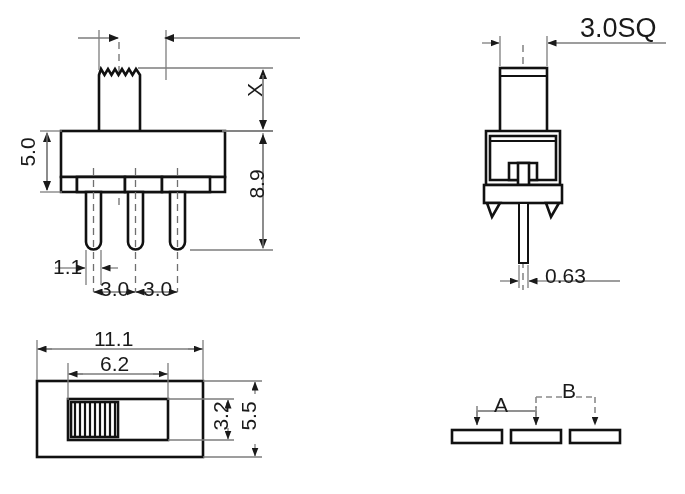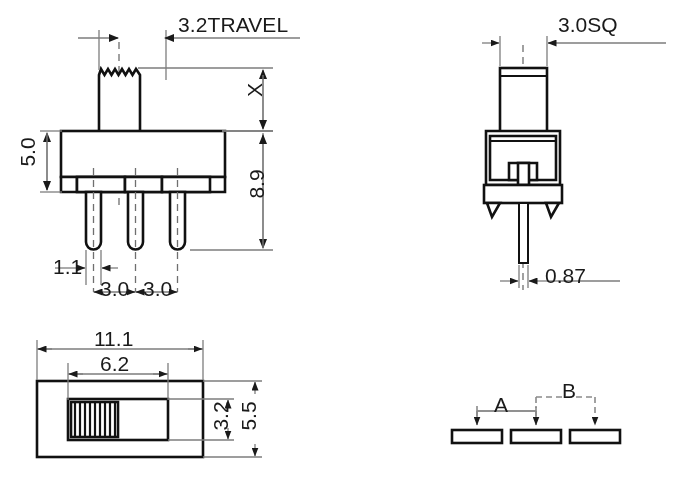--- a/index.html
+++ b/index.html
@@ -173,40 +173,39 @@
     <line class="leadersolid" x1="477" y1="406" x2="477" y2="425" marker-end="url(#arS)"></line>
     <line class="leadersolid" x1="536" y1="406" x2="536" y2="425" marker-end="url(#arS)"></line>
     <line class="leadersolid" x1="477" y1="411" x2="536" y2="411"></line>
 
     <path class="leaderdash" d="M536,397 L595,397"></path>
     <line class="leaderdash" x1="536" y1="397" x2="536" y2="408"></line>
     <line class="leaderdash" x1="595" y1="397" x2="595" y2="425" marker-end="url(#arS)"></line>
   </g>
 </svg>
 
-<div style="position:absolute;left:178px;top:13px;font-size:21px;letter-spacing:0.1px;">3.2TRAVEL</div>
 
 <div style="position:absolute;left:240px;top:78px;width:30px;font-size:21px;text-align:center;
             transform:rotate(-90deg);transform-origin:center;">X</div>
 
 <div style="position:absolute;left:234px;top:172px;width:46px;font-size:21px;text-align:center;
             transform:rotate(-90deg);transform-origin:center;">8.9</div>
 
 <div style="position:absolute;left:5px;top:140px;width:46px;font-size:21px;text-align:center;
             transform:rotate(-90deg);transform-origin:center;">5.0</div>
 
 <div style="position:absolute;left:53px;top:255px;font-size:21px;">1.1</div>
 
 <div style="position:absolute;left:100px;top:277px;font-size:21px;">3.0</div>
 
 <div style="position:absolute;left:143px;top:277px;font-size:21px;">3.0</div>
 
-<div style="position:absolute;left:558px;top:13px;font-size:21px;">3.0SQ</div>
-
-<div style="position:absolute;left:545px;top:264px;font-size:21px;">0.87</div>
+<div style="position:absolute;left:580px;top:13px;font-size:27px;">3.0SQ</div>
+
+<div style="position:absolute;left:545px;top:264px;font-size:21px;">0.63</div>
 
 <div style="position:absolute;left:94px;top:327px;font-size:21px;">11.1</div>
 
 <div style="position:absolute;left:100px;top:352px;font-size:21px;text-align:right;">6.2</div>
 
 <div style="position:absolute;left:198px;top:404px;width:46px;font-size:21px;text-align:center;
             transform:rotate(-90deg);transform-origin:center;">3.2</div>
 
 <div style="position:absolute;left:226px;top:404px;width:46px;font-size:21px;text-align:center;
             transform:rotate(-90deg);transform-origin:center;">5.5</div>

